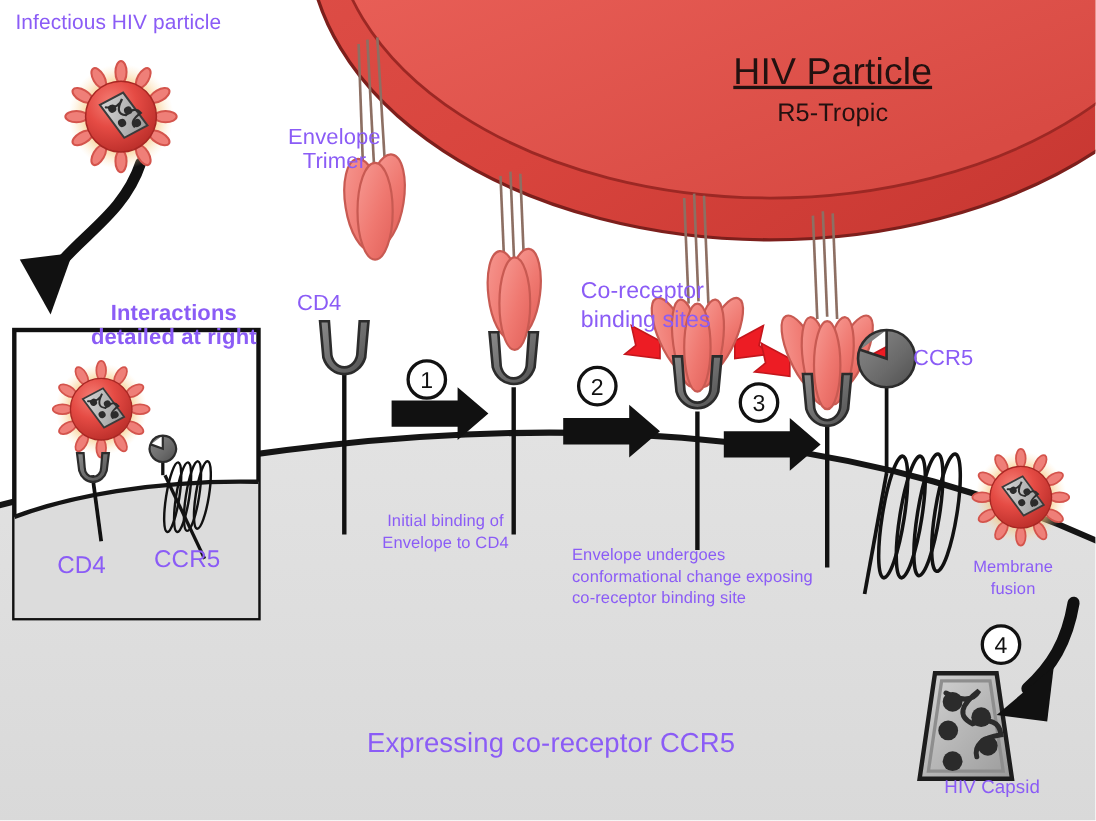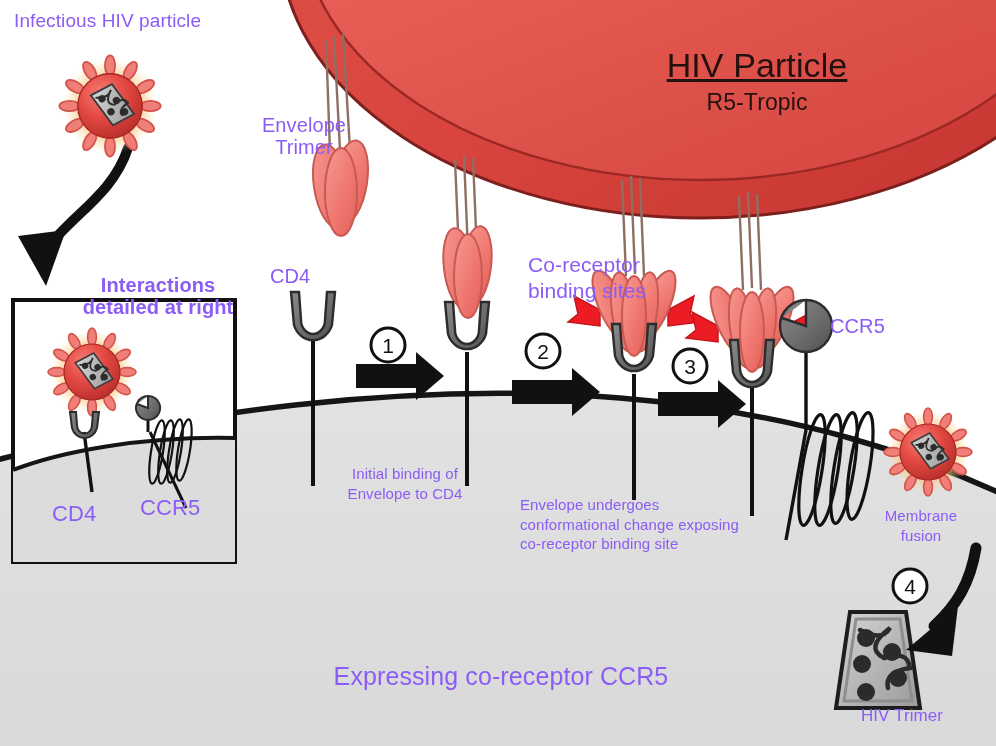--- a/index.html
+++ b/index.html
@@ -321,21 +321,21 @@
   <div class="lbl t-cap1">Initial binding of
 Envelope to CD4</div>
 
   <div class="lbl t-cap2">Envelope undergoes
 conformational change exposing
 co-receptor binding site</div>
 
   <div class="lbl t-memfusion">Membrane
 fusion</div>
 
-  <div class="lbl t-capsid">HIV Trimer</div>
+  <div class="lbl t-capsid">HIV Capsid</div>
 
   <div class="lbl t-hivtitle">HIV Particle</div>
 
   <div class="lbl t-hivsub">R5-Tropic</div>
 
 
   <div class="lbl t-targetsub">Expressing co-receptor CCR5</div>
 
 </div>
 

